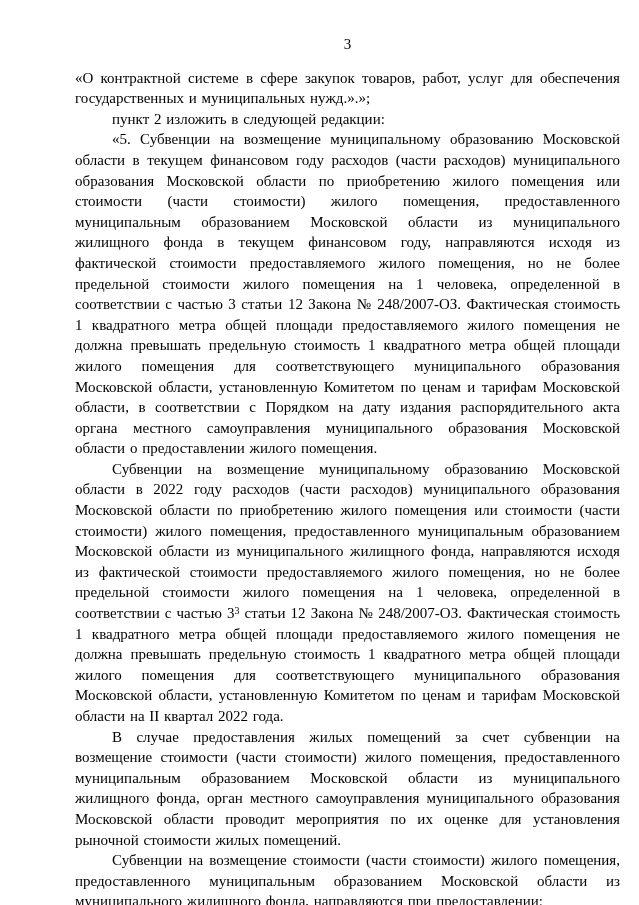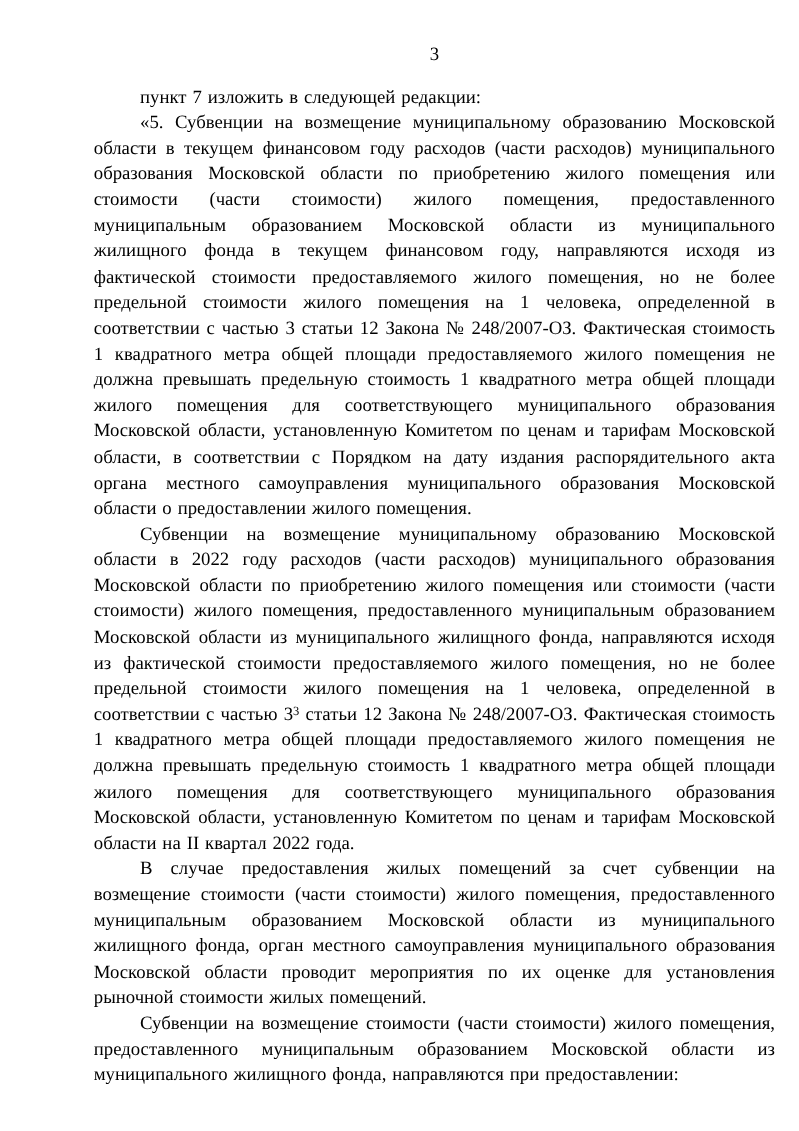--- a/index.html
+++ b/index.html
@@ -41,22 +41,23 @@
     vertical-align: baseline;
   }
 </style>
 </head>
 <body>
 
 <div class="page">
 
   <div class="page-number">3</div>
 
+  <p class="para">«О контрактной системе в сфере закупок товаров, работ, услуг для обеспечения государственных и муниципальных нужд.».»;</p>
 
-  <p class="para indent">пункт 7 изложить в следующей редакции:</p>
+  <p class="para indent">пункт 2 изложить в следующей редакции:</p>
 
   <p class="para indent">«5. Субвенции на возмещение муниципальному образованию Московской области в текущем финансовом году расходов (части расходов) муниципального образования Московской области по приобретению жилого помещения или стоимости (части стоимости) жилого помещения, предоставленного муниципальным образованием Московской области из муниципального жилищного фонда в текущем финансовом году, направляются исходя из фактической стоимости предоставляемого жилого помещения, но не более предельной стоимости жилого помещения на 1 человека, определенной в соответствии с частью 3 статьи 12 Закона № 248/2007-ОЗ. Фактическая стоимость 1 квадратного метра общей площади предоставляемого жилого помещения не должна превышать предельную стоимость 1 квадратного метра общей площади жилого помещения для соответствующего муниципального образования Московской области, установленную Комитетом по ценам и тарифам Московской области, в соответствии с Порядком на дату издания распорядительного акта органа местного самоуправления муниципального образования Московской области о предоставлении жилого помещения.</p>
 
   <p class="para indent"><span>Субвенции на возмещение муниципальному образованию Московской области в 2022 году расходов (части расходов) муниципального образования Московской области по приобретению жилого помещения или стоимости (части стоимости) жилого помещения, предоставленного муниципальным образованием Московской области из муниципального жилищного фонда, направляются исходя из фактической стоимости предоставляемого жилого помещения, но не более предельной стоимости жилого помещения на 1 человека, определенной в соответствии с частью 3</span><sup class="fn">3</sup><span> статьи 12 Закона № 248/2007-ОЗ. Фактическая стоимость 1 квадратного метра общей площади предоставляемого жилого помещения не должна превышать предельную стоимость 1 квадратного метра общей площади жилого помещения для соответствующего муниципального образования Московской области, установленную Комитетом по ценам и тарифам Московской области на II квартал 2022 года.</span></p>
 
   <p class="para indent">В случае предоставления жилых помещений за счет субвенции на возмещение стоимости (части стоимости) жилого помещения, предоставленного муниципальным образованием Московской области из муниципального жилищного фонда, орган местного самоуправления муниципального образования Московской области проводит мероприятия по их оценке для установления рыночной стоимости жилых помещений.</p>
 
   <p class="para indent">Субвенции на возмещение стоимости (части стоимости) жилого помещения, предоставленного муниципальным образованием Московской области из муниципального жилищного фонда, направляются при предоставлении:</p>
 
 </div>

